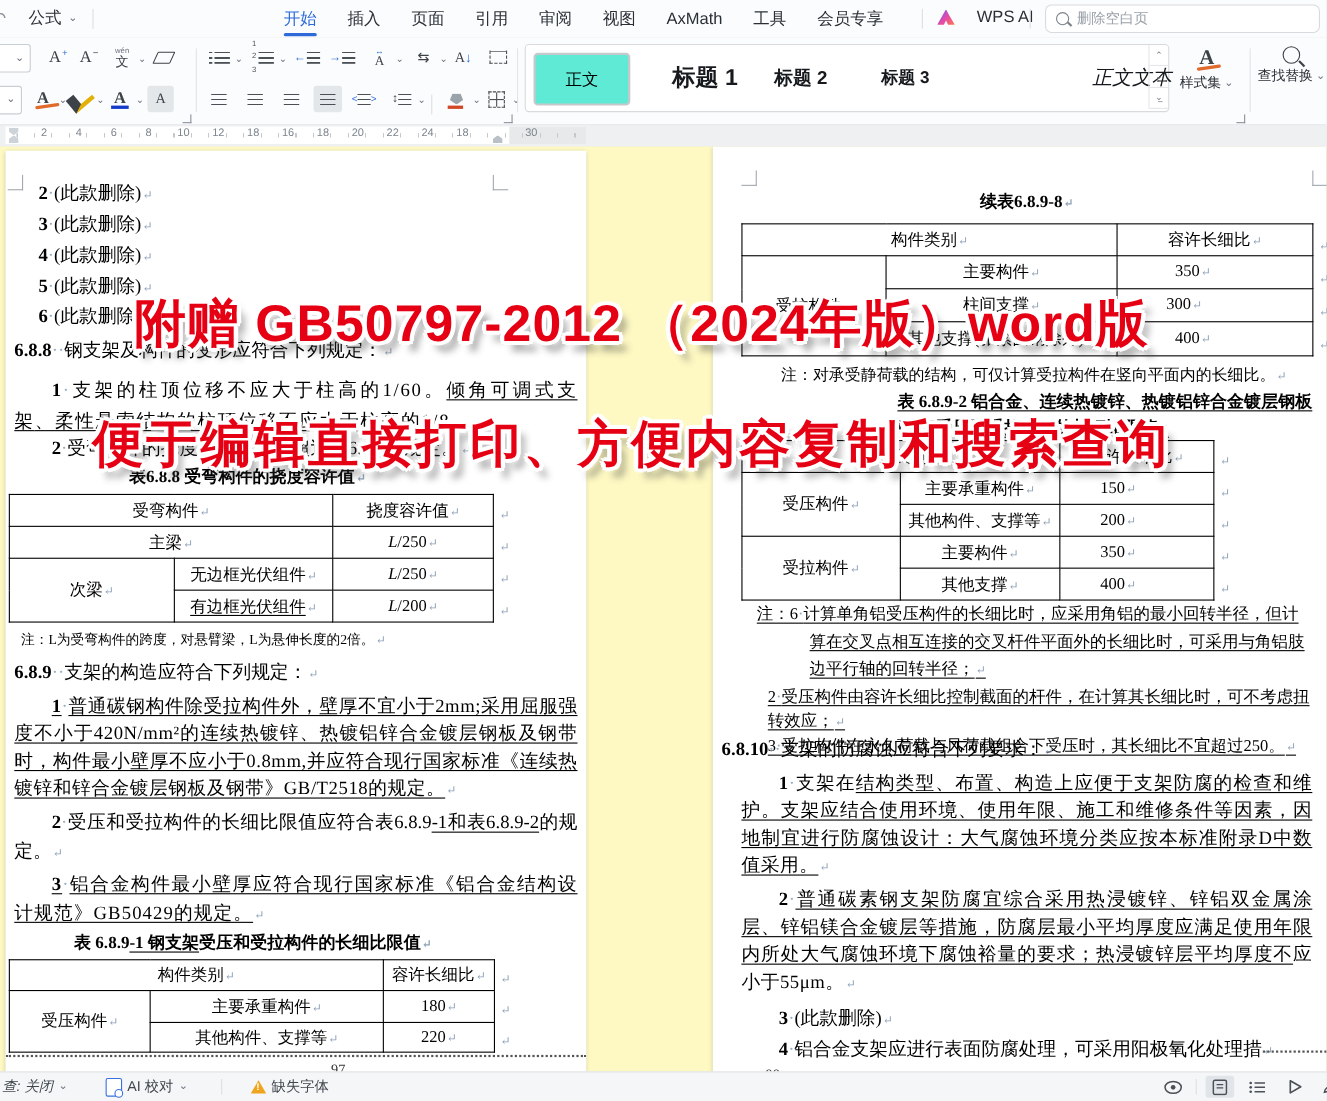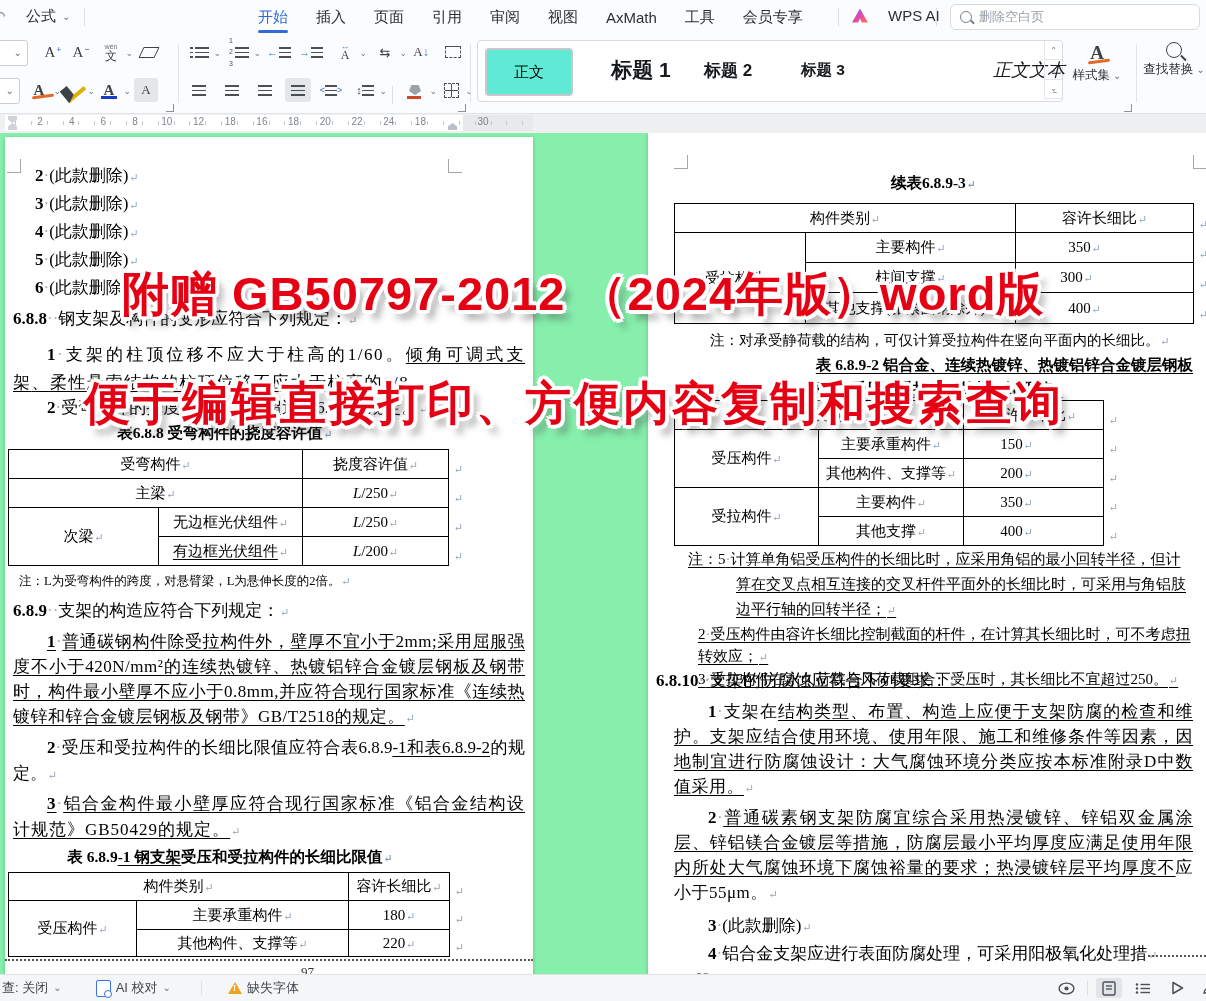--- a/index.html
+++ b/index.html
@@ -50,21 +50,21 @@
   
   .ruler{position:absolute;top:113px;left:0;width:1206px;height:20px;background:#eef0f2;z-index:55;}
   .rstrip{position:absolute;left:5px;top:2px;width:528px;height:16px;background:#fff;}
   .rshade{position:absolute;left:458px;top:0;width:70px;height:16px;background:#e7e9eb;}
   .ticks{position:absolute;left:10px;right:8px;top:6px;height:4px;background:repeating-linear-gradient(to right,#c2c8ce 0 1px,transparent 1px 15.85px);}
   .rnum{position:absolute;top:1px;transform:translateX(-50%);font-size:10px;color:#7d858d;}
   .rmark{position:absolute;background:#cdd3d9;}
   .mdn{clip-path:polygon(0 0,100% 0,100% 52%,50% 100%,0 52%);}
   .mup{clip-path:polygon(50% 0,100% 48%,100% 100%,0 100%,0 48%);}
   
-  .doc{position:absolute;top:133px;left:0;width:1206px;height:842px;background:#86efac;overflow:hidden;}
+  .doc{position:absolute;top:133px;left:0;width:1206px;height:842px;background:#fef9c3;overflow:hidden;}
   .page{position:absolute;background:#fff;box-shadow:0 1px 4px rgba(0,0,0,.22);}
   .pg-l{left:5px;top:4px;width:528px;height:900px;}
   .pg-r{left:648px;top:0;width:558px;height:904px;}
   .serif,.page{font-family:"Liberation Serif","DejaVu Serif",serif;color:#000;}
   .crop{position:absolute;width:13px;height:13px;}
   .crop.tl{border-right:1px solid #a2a8ae;border-bottom:1px solid #a2a8ae;}
   .crop.tr{border-left:1px solid #a2a8ae;border-bottom:1px solid #a2a8ae;}
   .line{position:absolute;white-space:nowrap;font-size:17px;}
   .para{position:absolute;font-size:17px;text-align:justify;text-indent:2em;line-height:25px;}
   .b{font-weight:bold;}
@@ -431,21 +431,21 @@
       </div>
 
     <div class="dotline" style="left:0;top:822px;width:528px;"></div>
     <div class="pagenum" style="left:296px;top:827px;"><span>97</span></div>
   </section>
 
   <section class="page pg-r">
     <span class="crop tl" style="left:26px;top:22px;"></span>
     <span class="crop tr" style="left:545px;top:22px;"></span>
 
-    <div class="line b" style="left:26px;top:40px;width:519px;text-align:center;font-size:15.5px;"><span>续表6.8.9-3</span><span class="pil">↵</span></div>
+    <div class="line b" style="left:26px;top:40px;width:519px;text-align:center;font-size:15.5px;"><span>续表6.8.9-8</span><span class="pil">↵</span></div>
 
     <table class="dtable" style="left:26px;top:70px;width:519px;">
       <colgroup>
           <col style="width:131px;">
           <col style="width:210px;">
           <col style="width:178px;">
         </colgroup>
       <tbody>
           <tr style="height:29px;">
             <td colspan="2"><span>构件类别</span><span class="pil">↵</span></td>
@@ -511,21 +511,21 @@
       </table>
     <div class="pilcol" style="left:461px;top:273px;line-height:29px;">
         <span class="pil">↵</span>
         <span class="pil">↵</span>
         <span class="pil">↵</span>
         <span class="pil">↵</span>
         <span class="pil">↵</span>
       </div>
 
     <div class="abs" style="left:40px;top:414px;width:505px;font-size:15px;line-height:25px;">
-      <div class="u" style="padding-left:3.2em;text-indent:-3.2em;"><span>注：5</span><span class="spdot">·</span><span>计算单角铝受压构件的长细比时，应采用角铝的最小回转半径，但计算在交叉点相互连接的交叉杆件平面外的长细比时，可采用与角铝肢边平行轴的回转半径；</span><span class="pil">↵</span></div>
+      <div class="u" style="padding-left:3.2em;text-indent:-3.2em;"><span>注：6</span><span class="spdot">·</span><span>计算单角铝受压构件的长细比时，应采用角铝的最小回转半径，但计算在交叉点相互连接的交叉杆件平面外的长细比时，可采用与角铝肢边平行轴的回转半径；</span><span class="pil">↵</span></div>
       <div class="u" style="margin-left:10px;line-height:22px;"><span>2</span><span class="spdot">·</span><span>受压构件由容许长细比控制截面的杆件，在计算其长细比时，可不考虑扭转效应；</span><span class="pil">↵</span></div>
       <div class="u" style="margin-left:10px;line-height:22px;"><span>3</span><span class="spdot">·</span><span>受拉构件在永久荷载与风荷载组合下受压时，其长细比不宜超过250。</span><span class="pil">↵</span></div>
     </div>
 
     <div class="line" style="left:8px;top:536px;"><b>6.8.10</b><span class="spdot">··</span><span>支架的防腐蚀应符合下列要求：</span><span class="pil">↵</span></div>
 
     <div class="para" style="left:26px;top:566px;width:519px;letter-spacing:.5px;"><b>1</b><span class="spdot">·</span><span>支架在</span><span class="u">结构类型、布置、构造上应便于支架防腐的检查和维护。支架应结合使用环境、使用年限、施工和维修条件等因素，因地制宜进行防腐蚀设计：大气腐蚀环境分类应按本标准附录D中数值采用。</span><span class="pil">↵</span></div>
 
     <div class="para" style="left:26px;top:672px;width:519px;letter-spacing:.5px;"><b>2</b><span class="spdot">·</span><span class="u">普通碳素钢支架防腐宜综合采用热浸镀锌、锌铝双金属涂层、锌铝镁合金镀层等措施，防腐层最小平均厚度应满足使用年限内所处大气腐蚀环境下腐蚀裕量的要求；热浸镀锌层平均厚度不</span><span>应小于55μm。</span><span class="pil">↵</span></div>
 
@@ -534,21 +534,21 @@
     <div class="para" style="left:26px;top:808px;width:519px;"><b>4</b><span class="spdot">·</span><span>铝合金支架应进行表面防腐处理，可采用阳极氧化处理措</span><span class="pil">↵</span></div>
     <div class="dotline" style="left:500px;top:822px;width:58px;"></div>
     <div class="pagenum" style="left:48px;top:836px;"><span>98</span></div>
   </section>
 
   <div class="wm wm1">附赠 GB50797-2012 （2024年版）word版</div>
   <div class="wm wm2">便于编辑直接打印、方便内容复制和搜索查询</div>
 </div>
 
 <div class="statusbar">
-  <div class="sitem" style="margin-left:2px;">
+  <div class="sitem" style="margin-left:2px;font-style:italic;">
     <span>查: 关闭</span>
     <span class="chev">⌄</span>
   </div>
   <div class="sitem" style="margin-left:34px;">
     <span class="aiic"></span>
     <span>AI 校对</span>
     <span class="chev">⌄</span>
   </div>
   <div class="vdiv" style="position:static;margin:0 26px 0 30px;height:14px;"></div>
   <div class="sitem">

